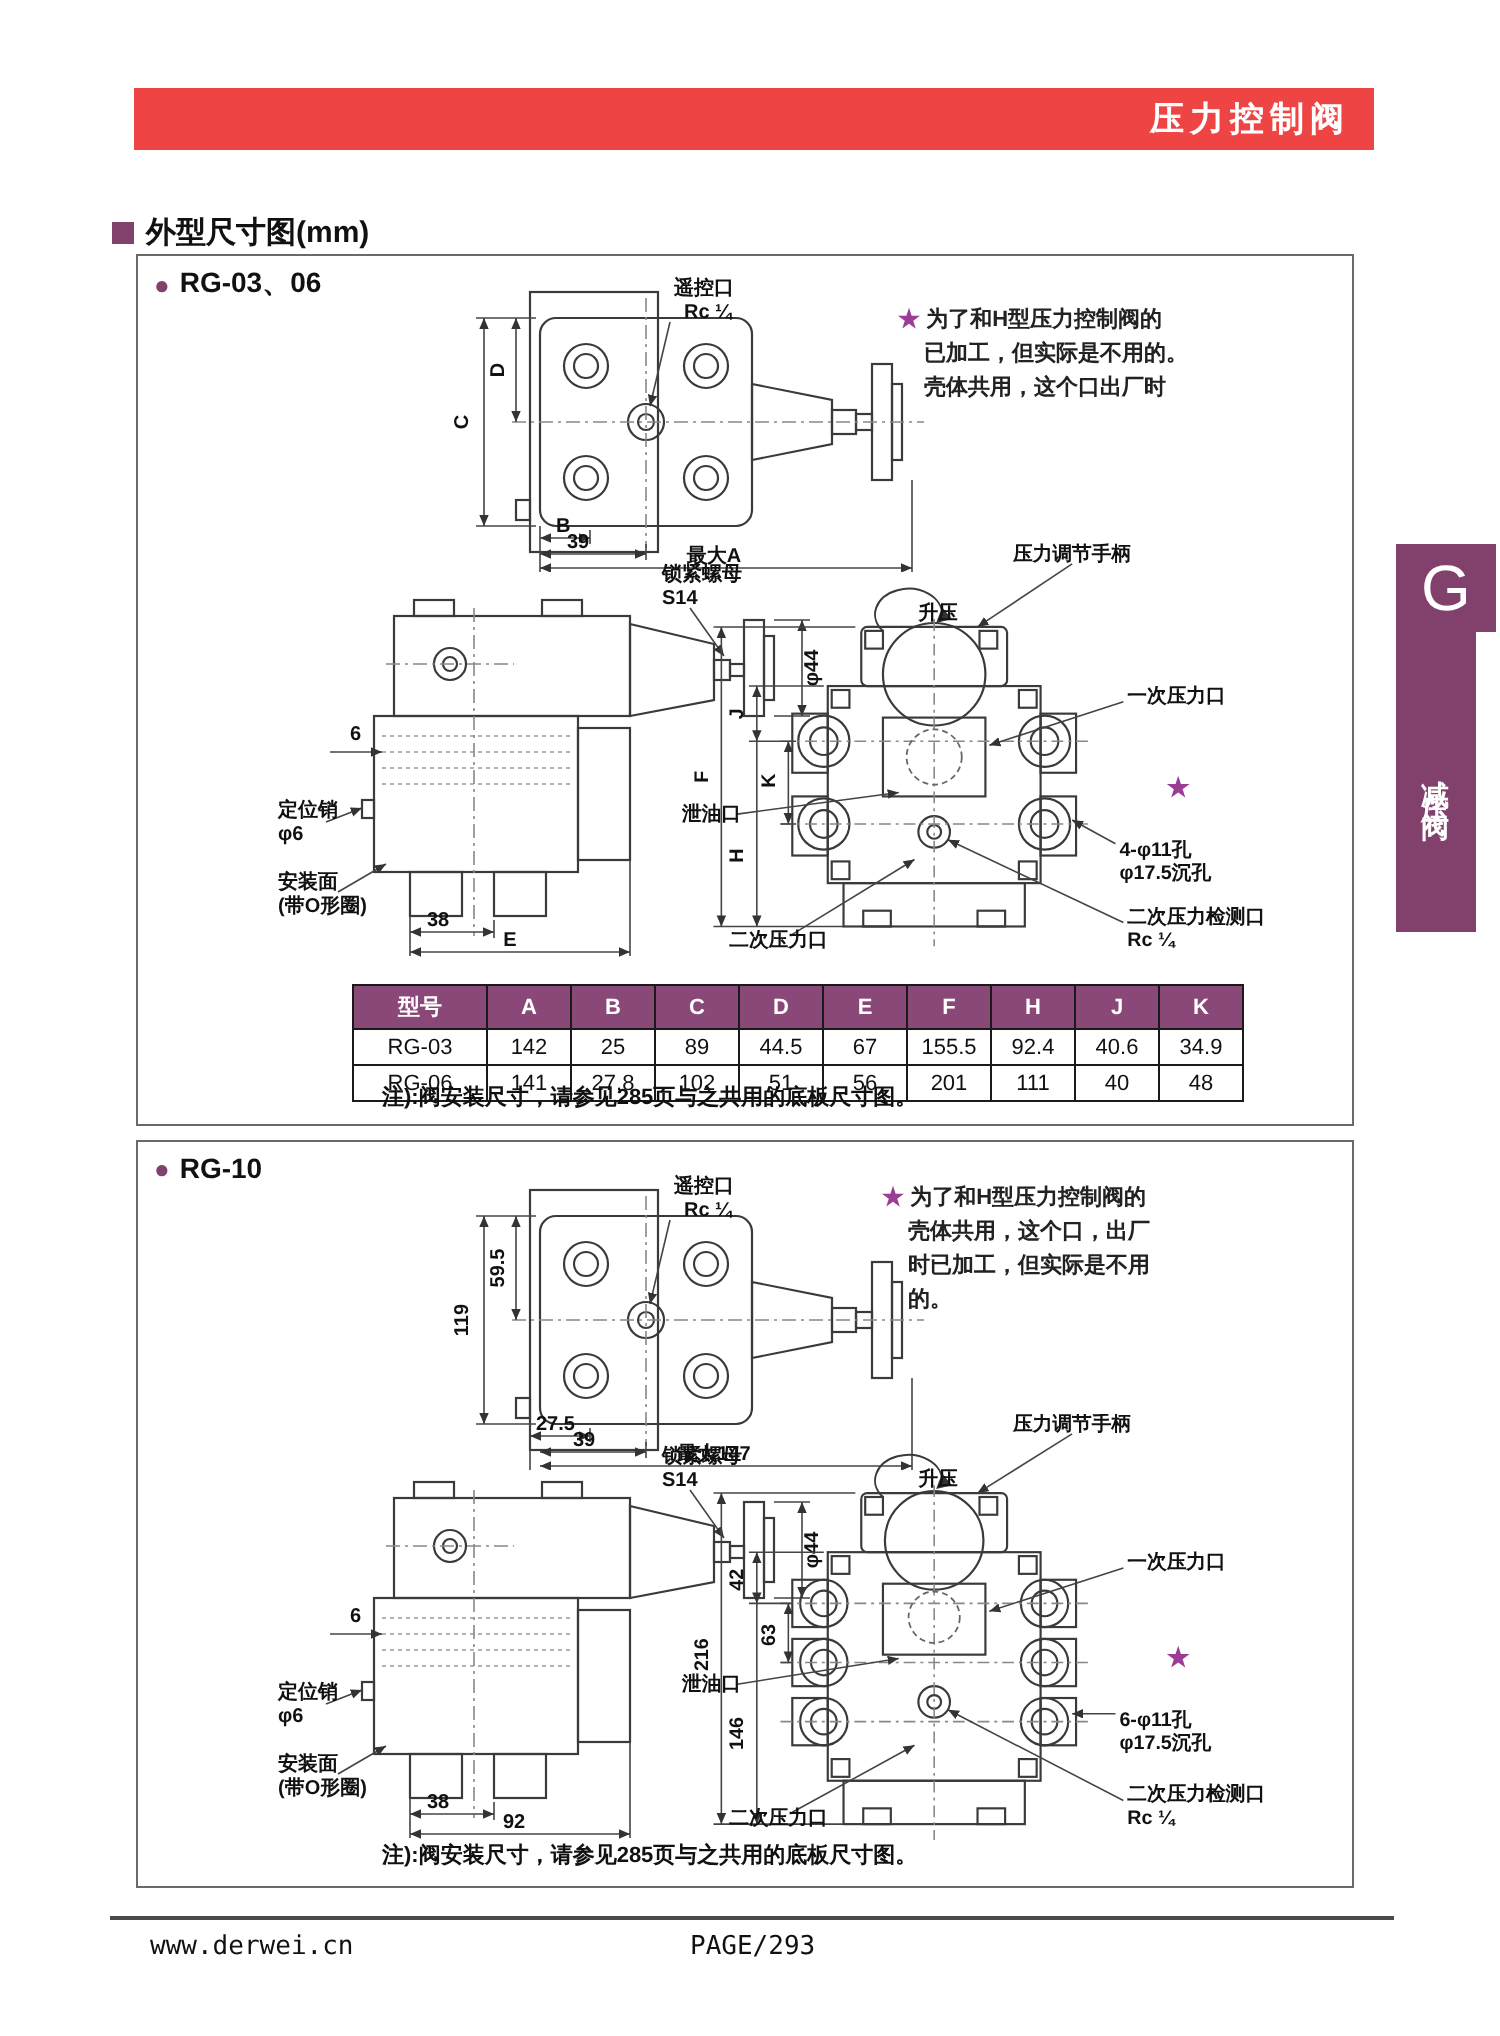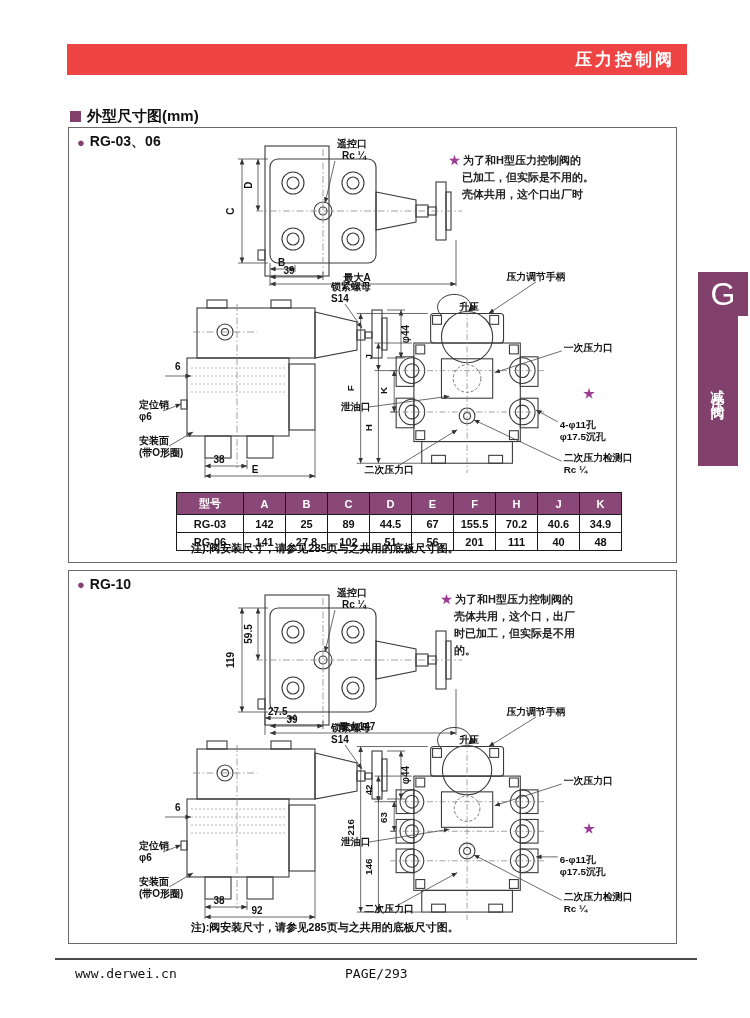--- a/index.html
+++ b/index.html
@@ -8,21 +8,21 @@
     font-family:"Liberation Sans",sans-serif;color:#111;overflow:hidden;
   }
   
   .header-bar{
     position:absolute;left:67px;top:44px;width:620px;height:31px;
     background:#ef4444;color:#fff;display:flex;align-items:center;
     justify-content:flex-end;padding-right:12px;box-sizing:border-box;
     font-size:17px;font-weight:bold;letter-spacing:3px;
   }
   .section-row{
-    position:absolute;left:70px;top:107px;display:flex;align-items:center;
+    position:absolute;left:56px;top:107px;display:flex;align-items:center;
     gap:6px;font-size:15px;font-weight:bold;color:#111;
   }
   .section-square{width:11px;height:11px;background:#82406c;}
   
   .panel{
     position:absolute;left:68px;width:609px;border:1px solid #6a6a6a;
     background:#fff;box-sizing:border-box;
   }
   #panel1{top:127px;height:436px;}
   #panel2{top:570px;height:374px;}
@@ -45,21 +45,21 @@
     position:absolute;left:107px;top:364px;border-collapse:collapse;
     font-size:11px;table-layout:fixed;
   }
   .dim-table th{
     background:#8a4878;color:#fff;border:1.5px solid #1a1a1a;
     height:19px;font-weight:bold;width:39px;
   }
   .dim-table th:first-child{width:64px;}
   .dim-table td{
     border:1.5px solid #1a1a1a;text-align:center;height:15px;
-    font-weight:bold;color:#111;background:#fff;
+    font-weight:normal;color:#111;background:#fff;
   }
   .panel-note{position:absolute;left:107px;font-size:11px;font-weight:bold;color:#111;padding-left:15px;}
   #panel1 .panel-note{top:413px;}
   #panel2 .panel-note{top:349px;}
   
   .tab-g{
     position:absolute;left:698px;top:272px;width:50px;height:44px;
     background:#82406c;color:#fff;display:flex;align-items:center;
     justify-content:center;font-size:32px;font-weight:400;
   }
@@ -302,21 +302,21 @@
       <th>K</th>
     </tr>
     <tr>
       <td>RG-03</td>
       <td>142</td>
       <td>25</td>
       <td>89</td>
       <td>44.5</td>
       <td>67</td>
       <td>155.5</td>
-      <td>70.2</td>
+      <td>92.4</td>
       <td>40.6</td>
       <td>34.9</td>
     </tr>
     <tr>
       <td>RG-06</td>
       <td>141</td>
       <td>27.8</td>
       <td>102</td>
       <td>51</td>
       <td>56</td>

